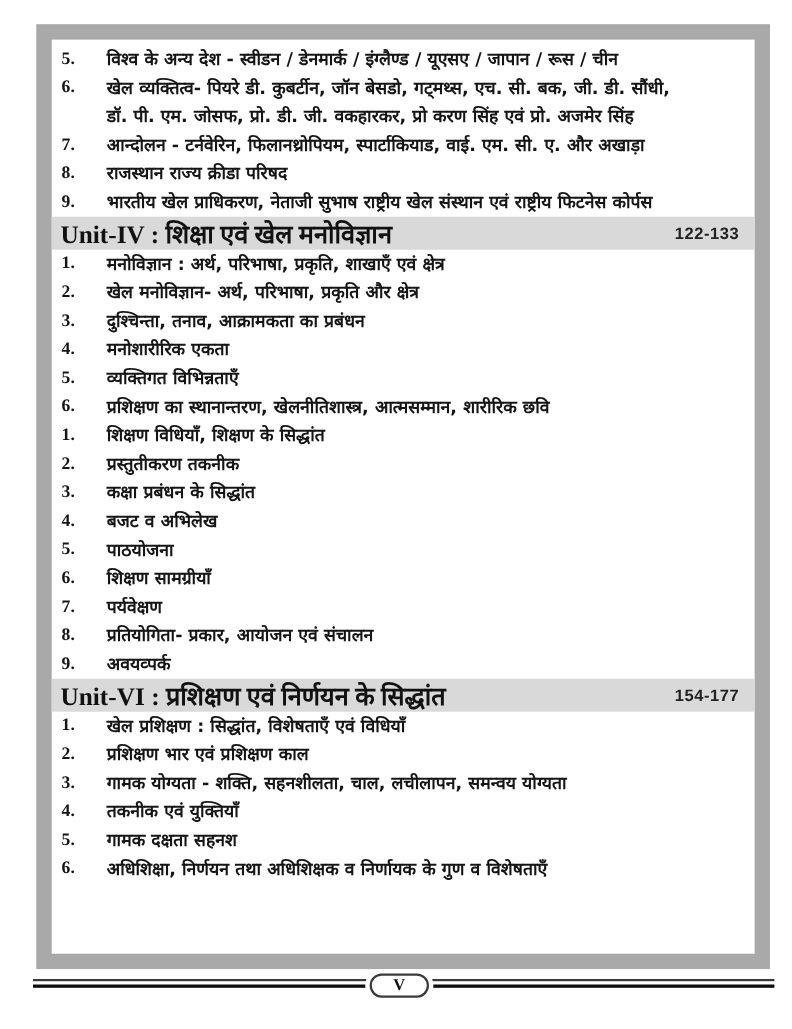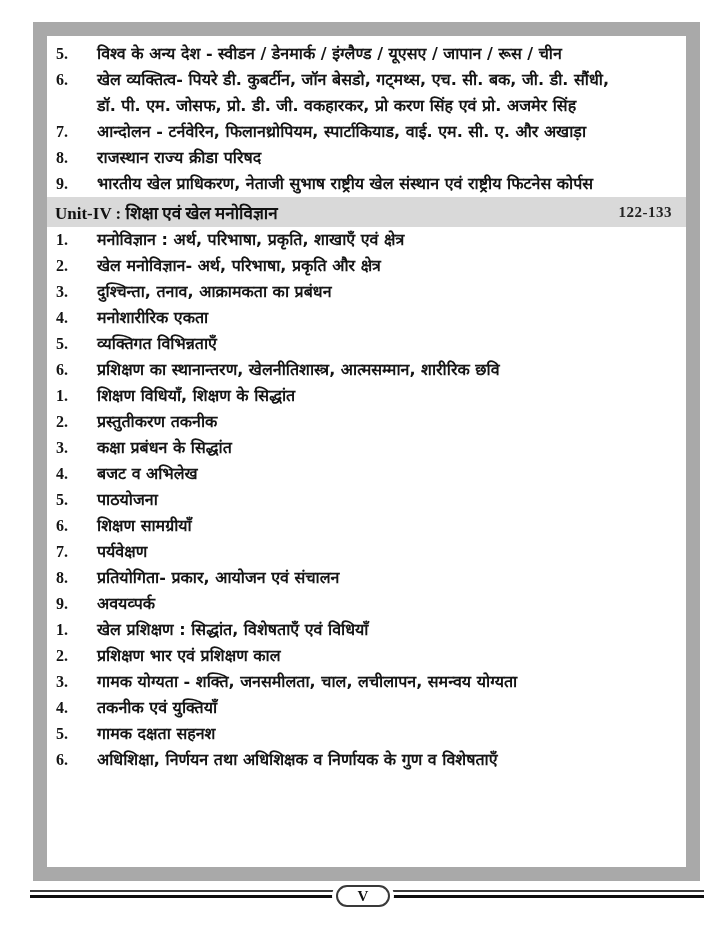--- a/index.html
+++ b/index.html
@@ -54,25 +54,25 @@
     background: #d9d9d9;
     display: flex;
     align-items: center;
     justify-content: space-between;
     padding: 0 14px 0 8px;
     margin: 0;
   }
   .unit-title {
     font-family: "Liberation Serif", "DejaVu Sans", serif;
     font-weight: bold;
-    font-size: 17px;
+    font-size: 23px;
     color: #111111;
   }
   .unit-pages {
-    font-family: Liberation Serif, serif;
+    font-family: Liberation Sans, sans-serif;
     font-weight: bold;
     font-size: 15px;
     letter-spacing: 0.5px;
     color: #222222;
   }
   .rule-thin {
     position: absolute;
     left: 30px;
     width: 674px;
     top: 890px;
@@ -191,31 +191,35 @@
     <span class="txt">पर्यवेक्षण</span>
   </div>
       <div class="row">
     <span class="num">8.</span>
     <span class="txt">प्रतियोगिता- प्रकार, आयोजन एवं संचालन</span>
   </div>
       <div class="row">
     <span class="num">9.</span>
     <span class="txt">अवयव्पर्क</span>
   </div>
+      <div class="unit-bar">
+    <span class="unit-title">Unit-VI : प्रशिक्षण एवं निर्णयन के सिद्धांत</span>
+    <span class="unit-pages">154-177</span>
+  </div>
       <div class="row">
     <span class="num">1.</span>
     <span class="txt">खेल प्रशिक्षण : सिद्धांत, विशेषताएँ एवं विधियाँ</span>
   </div>
       <div class="row">
     <span class="num">2.</span>
     <span class="txt">प्रशिक्षण भार एवं प्रशिक्षण काल</span>
   </div>
       <div class="row">
     <span class="num">3.</span>
-    <span class="txt">गामक योग्यता - शक्ति, जनसमीलता, चाल, लचीलापन, समन्वय योग्यता</span>
+    <span class="txt">गामक योग्यता - शक्ति, सहनशीलता, चाल, लचीलापन, समन्वय योग्यता</span>
   </div>
       <div class="row">
     <span class="num">4.</span>
     <span class="txt">तकनीक एवं युक्तियाँ</span>
   </div>
       <div class="row">
     <span class="num">5.</span>
     <span class="txt">गामक दक्षता सहनश</span>
   </div>
       <div class="row">

